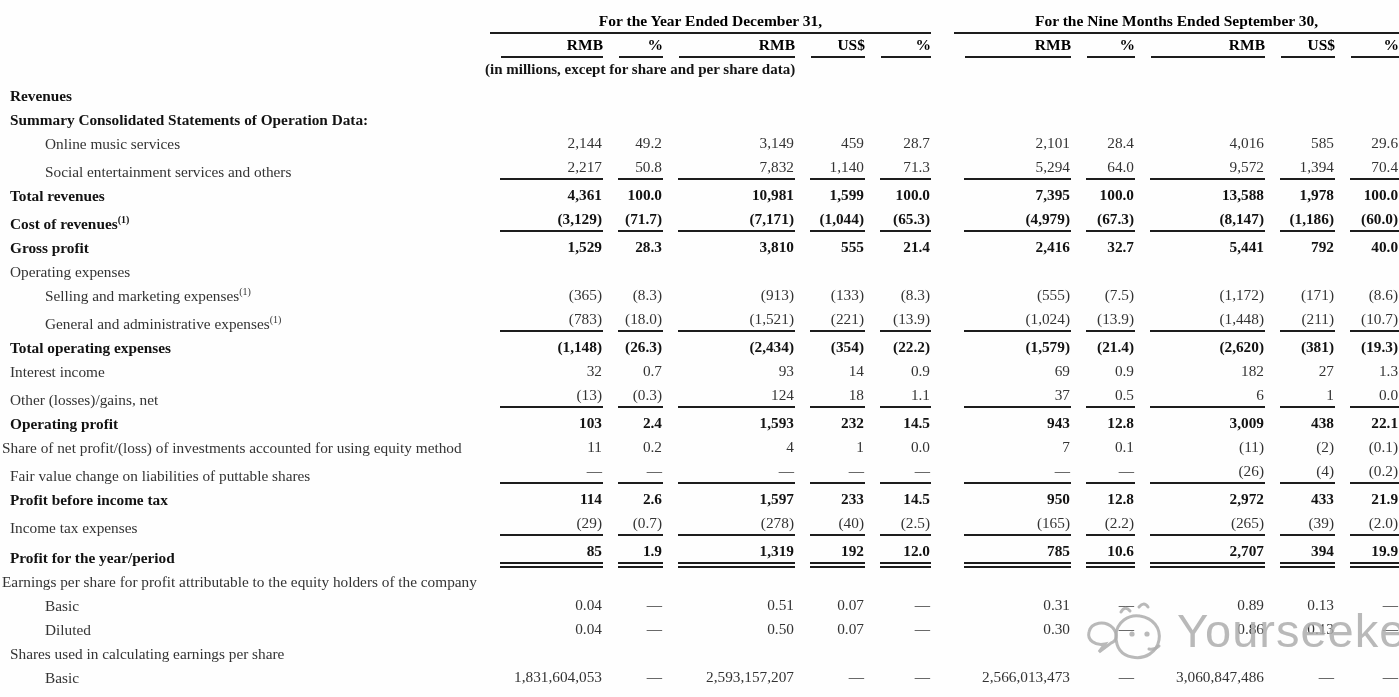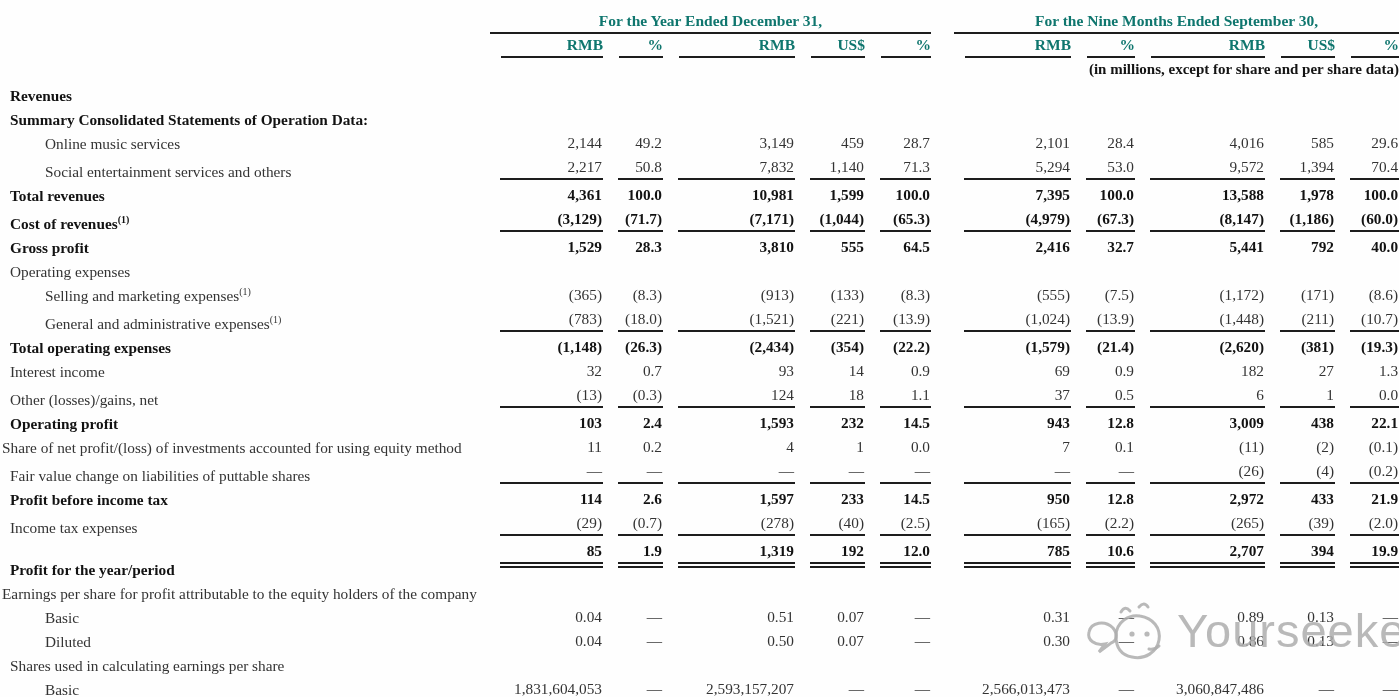--- a/index.html
+++ b/index.html
@@ -4,40 +4,40 @@
 <style>
   html,body { margin:0; padding:0; background:#ffffff; }
   .page {
     position:relative; width:1399px; height:697px; overflow:hidden;
     background:#fefefe; font-family:"Liberation Serif", serif; color:#333;
   }
   table { border-collapse:collapse; table-layout:fixed; width:1399px; margin-top:10px; }
   td, th { padding:0; vertical-align:bottom; font-weight:normal; }
 
   
-  thead th { font-weight:bold; color:#0f766e; font-size:15.5px; white-space:nowrap; }
+  thead th { font-weight:bold; color:#000000; font-size:15.5px; white-space:nowrap; }
   .hline { border-bottom:2px solid #1d1d1d; text-align:center; padding:2px 0 2px; }
   .gh .hline { margin-left:5px; }
   .yh .hline { margin-left:22px; }
   .uh .hline { margin-left:16px;text-align:right; }
-  .note-cell { text-align:right; font-weight:bold; font-size:15px; color:#141414; padding:3px 0 4px; }
+  .note-cell { text-align:left; font-weight:bold; font-size:15px; color:#141414; padding:3px 0 4px; }
 
   
   tbody td { font-size:15.3px; color:#333; }
   tr.b td, tr.b .v { font-weight:bold; color:#121212; }
   .lbl { white-space:normal; line-height:19px; padding:4px 0 1px 10px; }
   .lbl sup { font-size:10px; line-height:0; }
   .i1 { padding-left:45px; }
   .hang { padding-left:20px; text-indent:-18px; }
   .v {
     margin-left:15px; text-align:right; white-space:nowrap;
     padding:4px 1px 2px 0; line-height:18px;
   }
   .v.u1 { border-bottom:2px solid #1d1d1d; margin-bottom:2px; }
-  .v.u2 { border-bottom:6px double #1d1d1d; margin-bottom:12px; }
+  .v.u2 { border-bottom:6px double #1d1d1d; margin-bottom:0; }
   .gapcol { border:none; }
 
   
   .watermark {
     position:absolute; left:1083px; top:591px; height:78px;
     display:flex; align-items:center; pointer-events:none; z-index:3;
     font-family:"Liberation Sans", sans-serif; font-size:47px; font-weight:400;
     color:rgba(173,173,173,0.85); letter-spacing:1px; white-space:nowrap;
   }
   .watermark svg { margin-right:6px; }
@@ -190,21 +190,21 @@
             <div class="v u1">1,140</div>
           </td>
           <td>
             <div class="v u1">71.3</div>
           </td>
           <td class="gapcol"></td>
           <td>
             <div class="v u1">5,294</div>
           </td>
           <td>
-            <div class="v u1">53.0</div>
+            <div class="v u1">64.0</div>
           </td>
           <td>
             <div class="v u1">9,572</div>
           </td>
           <td>
             <div class="v u1">1,394</div>
           </td>
           <td>
             <div class="v u1">70.4</div>
           </td>
@@ -285,21 +285,21 @@
           <td>
             <div class="v">28.3</div>
           </td>
           <td>
             <div class="v">3,810</div>
           </td>
           <td>
             <div class="v">555</div>
           </td>
           <td>
-            <div class="v">64.5</div>
+            <div class="v">21.4</div>
           </td>
           <td class="gapcol"></td>
           <td>
             <div class="v">2,416</div>
           </td>
           <td>
             <div class="v">32.7</div>
           </td>
           <td>
             <div class="v">5,441</div>

